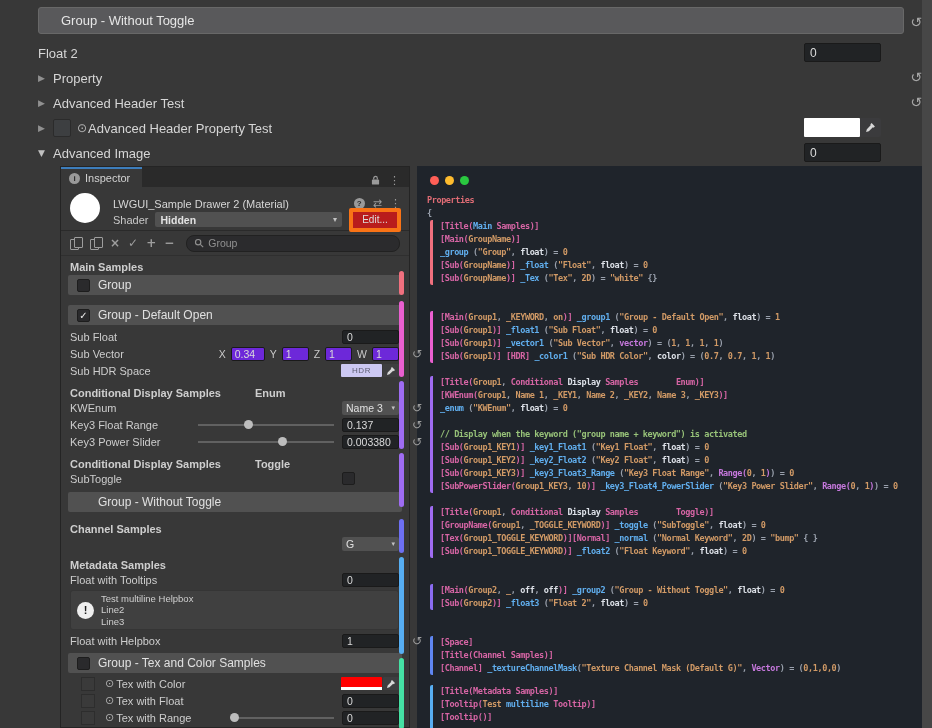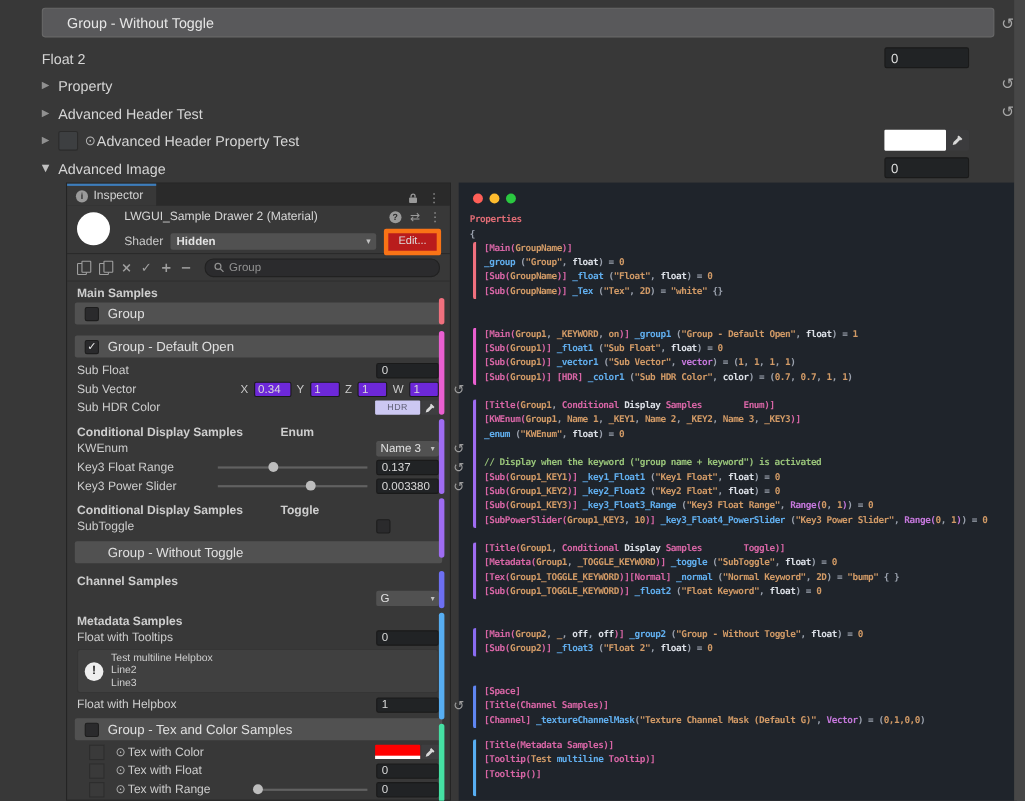--- a/index.html
+++ b/index.html
@@ -29,21 +29,21 @@
   .inspector{position:absolute;left:60px;top:166px;width:350px;height:562px;background:#383838;
              border:1px solid #242424;box-sizing:border-box;overflow:visible;z-index:2}
   .tabbar{height:20px;background:#2a2a2a;display:flex;align-items:flex-end}
   .tab{height:18px;background:#383838;border-top:2px solid #3d7dbb;display:flex;align-items:center;
        gap:5px;padding:0 12px 0 8px;font-size:11px;color:#d2d2d2}
   .circ{display:inline-flex;width:11px;height:11px;border-radius:50%;background:#9a9a9a;color:#2a2a2a;
         font-size:8px;font-weight:bold;align-items:center;justify-content:center}
   .tabicons{margin-left:auto;display:flex;gap:9px;align-items:center;padding-right:9px;color:#9a9a9a;font-size:11px}
   .mathdr{height:44px;border-bottom:1px solid #2a2a2a;position:relative;padding:4px 8px 0 8px;box-sizing:border-box}
   .sphere{position:absolute;left:9px;top:6px;width:30px;height:30px;border-radius:50%;background:#ffffff}
-  .mtrow{margin-left:44px;display:flex;align-items:flex-start;height:19px;font-size:11px;color:#d6d6d6}
+  .mtrow{margin-left:44px;display:flex;align-items:flex-end;height:19px;font-size:11px;color:#d6d6d6}
   .mticons{margin-left:auto;display:flex;gap:8px;align-items:center;color:#9a9a9a;font-size:11px}
   .shrow{margin-left:44px;display:flex;align-items:center;gap:7px;height:19px;font-size:11px;color:#c9c9c9}
   .shdrop{flex:1;height:15px;background:#515151;border-radius:2px;display:flex;align-items:center;
           padding:0 5px;font-size:10.5px;font-weight:bold;color:#e2e2e2}
   .shdrop .car{margin-left:auto;font-size:8px;color:#c2c2c2}
   .editbtn{width:44px;height:16px;background:#b91c1c;border:4px solid #f97316;border-radius:2px;
            font-size:10px;color:#dddddd;display:flex;align-items:center;justify-content:center}
   .toolbar{height:24px;display:flex;align-items:center;gap:8px;padding:0 9px;border-bottom:1px solid #2f2f2f}
   .tbi{color:#9e9e9e;font-size:12px;line-height:1}
   .icdoc{position:relative;width:12px;height:12px;flex:0 0 auto}
@@ -233,21 +233,21 @@
           <span class="axl">Y</span>
           <div class="axf">1</div>
           <span class="axl">Z</span>
           <div class="axf">1</div>
           <span class="axl">W</span>
           <div class="axf">1</div>
         </div>
         <span class="rundo gly">↺</span>
       </div>
       <div class="prow">
-        <span class="plabel">Sub HDR Color</span>
+        <span class="plabel">Sub HDR Space</span>
         <div class="hdrswatch">HDR</div>
         <span class="pdropper">
           <svg width="10" height="10" viewBox="0 0 12 12">
             <path fill="#d8d8d8" d="M7.2 1.2 L10.8 4.8 L9.3 6.3 L8.6 5.6 L4.2 10 L1.2 10.8 L2 7.8 L6.4 3.4 L5.7 2.7 Z"></path>
           </svg>
         </span>
       </div>
       <div class="rheader" style="margin-top: 7px;">
         <span>Conditional Display Samples</span>
         <span class="hl2">Enum</span>
@@ -365,20 +365,21 @@
 <div class="code">
   <div class="traffic" id="traffic">
       <span class="dotc" style="background: rgb(255, 95, 87);"></span>
       <span class="dotc" style="background: rgb(254, 188, 46);"></span>
       <span class="dotc" style="background: rgb(42, 200, 64);"></span>
     </div>
   <div class="codebody" id="codebody">
       <div class="cl"><span class="r">Properties</span></div>
       <div class="cl"><span class="d">{</span></div>
       <div class="cb" style="border-left-color: rgb(240, 112, 126); margin-bottom: 26px;">
+        <div class="cl"><span class="p">[Title(</span><span class="b">Main</span><span class="p"> Samples)]</span></div>
         <div class="cl"><span class="p">[Main(</span><span class="o">GroupName</span><span class="p">)]</span></div>
         <div class="cl"><span class="b">_group</span><span class="d"> (</span><span class="o">"Group"</span><span class="d">, </span><span class="w">float</span><span class="d">) = </span><span class="o">0</span></div>
         <div class="cl"><span class="p">[Sub(</span><span class="o">GroupName</span><span class="p">)]</span><span class="d"> </span><span class="b">_float</span><span class="d"> (</span><span class="o">"Float"</span><span class="d">, </span><span class="w">float</span><span class="d">) = </span><span class="o">0</span></div>
         <div class="cl"><span class="p">[Sub(</span><span class="o">GroupName</span><span class="p">)]</span><span class="d"> </span><span class="b">_Tex</span><span class="d"> (</span><span class="o">"Tex"</span><span class="d">, </span><span class="o">2D</span><span class="d">) = </span><span class="o">"white"</span><span class="d"> {}</span></div>
       </div>
       <div class="cb" style="border-left-color: rgb(234, 95, 208); margin-bottom: 13px;">
         <div class="cl"><span class="p">[Main(</span><span class="o">Group1</span><span class="d">, </span><span class="o">_KEYWORD</span><span class="d">, </span><span class="o">on</span><span class="p">)]</span><span class="d"> </span><span class="b">_group1</span><span class="d"> (</span><span class="o">"Group - Default Open"</span><span class="d">, </span><span class="w">float</span><span class="d">) = </span><span class="o">1</span></div>
         <div class="cl"><span class="p">[Sub(</span><span class="o">Group1</span><span class="p">)]</span><span class="d"> </span><span class="b">_float1</span><span class="d"> (</span><span class="o">"Sub Float"</span><span class="d">, </span><span class="w">float</span><span class="d">) = </span><span class="o">0</span></div>
         <div class="cl"><span class="p">[Sub(</span><span class="o">Group1</span><span class="p">)]</span><span class="d"> </span><span class="b">_vector1</span><span class="d"> (</span><span class="o">"Sub Vector"</span><span class="d">, </span><span class="v">vector</span><span class="d">) = (</span><span class="o">1</span><span class="d">, </span><span class="o">1</span><span class="d">, </span><span class="o">1</span><span class="d">, </span><span class="o">1</span><span class="d">)</span></div>
         <div class="cl"><span class="p">[Sub(</span><span class="o">Group1</span><span class="p">)]</span><span class="d"> </span><span class="p">[HDR]</span><span class="d"> </span><span class="b">_color1</span><span class="d"> (</span><span class="o">"Sub HDR Color"</span><span class="d">, </span><span class="w">color</span><span class="d">) = (</span><span class="o">0.7</span><span class="d">, </span><span class="o">0.7</span><span class="d">, </span><span class="o">1</span><span class="d">, </span><span class="o">1</span><span class="d">)</span></div>
@@ -389,21 +390,21 @@
         <div class="cl"><span class="b">_enum</span><span class="d"> (</span><span class="o">"KWEnum"</span><span class="d">, </span><span class="w">float</span><span class="d">) = </span><span class="o">0</span></div>
         <div class="cl">&nbsp;</div>
         <div class="cl"><span class="g">// Display when the keyword ("group name + keyword") is activated</span></div>
         <div class="cl"><span class="p">[Sub(</span><span class="o">Group1_KEY1</span><span class="p">)]</span><span class="d"> </span><span class="b">_key1_Float1</span><span class="d"> (</span><span class="o">"Key1 Float"</span><span class="d">, </span><span class="w">float</span><span class="d">) = </span><span class="o">0</span></div>
         <div class="cl"><span class="p">[Sub(</span><span class="o">Group1_KEY2</span><span class="p">)]</span><span class="d"> </span><span class="b">_key2_Float2</span><span class="d"> (</span><span class="o">"Key2 Float"</span><span class="d">, </span><span class="w">float</span><span class="d">) = </span><span class="o">0</span></div>
         <div class="cl"><span class="p">[Sub(</span><span class="o">Group1_KEY3</span><span class="p">)]</span><span class="d"> </span><span class="b">_key3_Float3_Range</span><span class="d"> (</span><span class="o">"Key3 Float Range"</span><span class="d">, </span><span class="v">Range(</span><span class="o">0</span><span class="d">, </span><span class="o">1</span><span class="v">)</span><span class="d">) = </span><span class="o">0</span></div>
         <div class="cl"><span class="p">[SubPowerSlider(</span><span class="o">Group1_KEY3</span><span class="d">, </span><span class="o">10</span><span class="p">)]</span><span class="d"> </span><span class="b">_key3_Float4_PowerSlider</span><span class="d"> (</span><span class="o">"Key3 Power Slider"</span><span class="d">, </span><span class="v">Range(</span><span class="o">0</span><span class="d">, </span><span class="o">1</span><span class="v">)</span><span class="d">) = </span><span class="o">0</span></div>
       </div>
       <div class="cb" style="border-left-color: rgb(159, 108, 242); margin-bottom: 26px;">
         <div class="cl"><span class="p">[Title(</span><span class="o">Group1</span><span class="d">, </span><span class="p">Conditional </span><span class="w">Display</span><span class="p"> Samples        Toggle)]</span></div>
-        <div class="cl"><span class="p">[Metadata(</span><span class="o">Group1</span><span class="d">, </span><span class="o">_TOGGLE_KEYWORD</span><span class="p">)]</span><span class="d"> </span><span class="b">_toggle</span><span class="d"> (</span><span class="o">"SubToggle"</span><span class="d">, </span><span class="w">float</span><span class="d">) = </span><span class="o">0</span></div>
+        <div class="cl"><span class="p">[GroupName(</span><span class="o">Group1</span><span class="d">, </span><span class="o">_TOGGLE_KEYWORD</span><span class="p">)]</span><span class="d"> </span><span class="b">_toggle</span><span class="d"> (</span><span class="o">"SubToggle"</span><span class="d">, </span><span class="w">float</span><span class="d">) = </span><span class="o">0</span></div>
         <div class="cl"><span class="p">[Tex(</span><span class="o">Group1_TOGGLE_KEYWORD</span><span class="p">)][Normal]</span><span class="d"> </span><span class="b">_normal</span><span class="d"> (</span><span class="o">"Normal Keyword"</span><span class="d">, </span><span class="o">2D</span><span class="d">) = </span><span class="o">"bump"</span><span class="d"> { }</span></div>
         <div class="cl"><span class="p">[Sub(</span><span class="o">Group1_TOGGLE_KEYWORD</span><span class="p">)]</span><span class="d"> </span><span class="b">_float2</span><span class="d"> (</span><span class="o">"Float Keyword"</span><span class="d">, </span><span class="w">float</span><span class="d">) = </span><span class="o">0</span></div>
       </div>
       <div class="cb" style="border-left-color: rgb(138, 108, 242); margin-bottom: 26px;">
         <div class="cl"><span class="p">[Main(</span><span class="o">Group2</span><span class="d">, </span><span class="o">_</span><span class="d">, </span><span class="w">off</span><span class="d">, </span><span class="w">off</span><span class="p">)]</span><span class="d"> </span><span class="b">_group2</span><span class="d"> (</span><span class="o">"Group - Without Toggle"</span><span class="d">, </span><span class="w">float</span><span class="d">) = </span><span class="o">0</span></div>
         <div class="cl"><span class="p">[Sub(</span><span class="o">Group2</span><span class="p">)]</span><span class="d"> </span><span class="b">_float3</span><span class="d"> (</span><span class="o">"Float 2"</span><span class="d">, </span><span class="w">float</span><span class="d">) = </span><span class="o">0</span></div>
       </div>
       <div class="cb" style="border-left-color: rgb(95, 134, 242); margin-bottom: 10px;">
         <div class="cl"><span class="p">[Space]</span></div>
         <div class="cl"><span class="p">[Title(Channel Samples)]</span></div>

